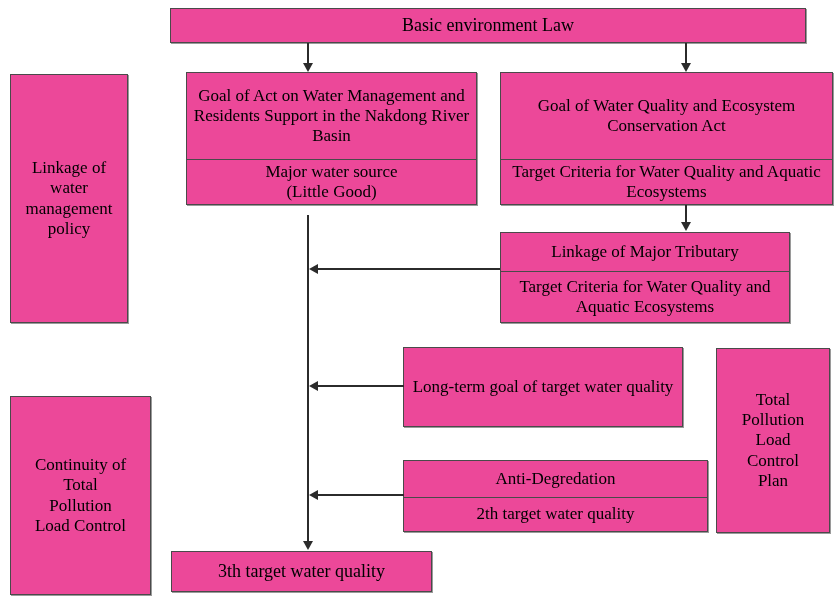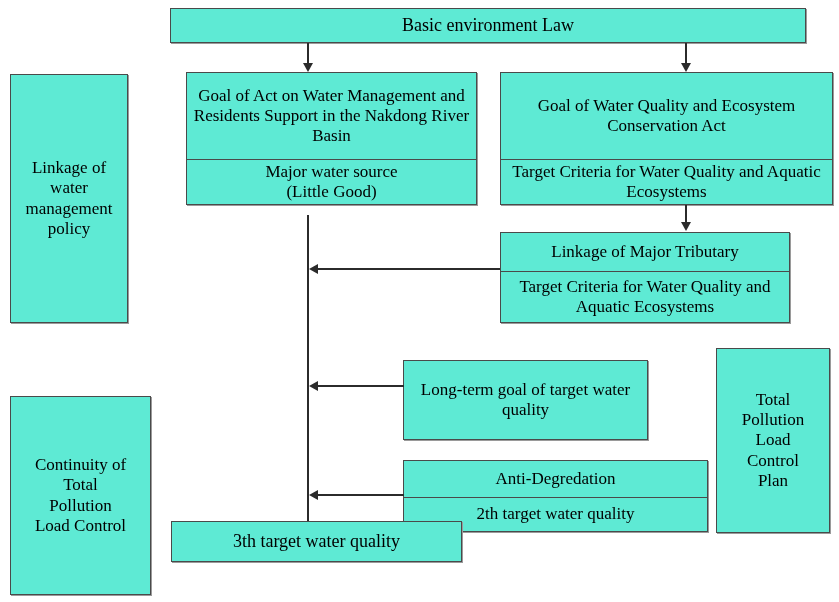--- a/index.html
+++ b/index.html
@@ -13,21 +13,21 @@
     height: 602px;
     background: #ffffff;
     font-family: "Liberation Serif", "DejaVu Serif", serif;
     color: #000000;
     overflow: hidden;
   }
   .box {
     position: absolute;
     box-sizing: border-box;
     border: 1px solid #4a4a4a;
-    background: #5eead4;
+    background: #ec4899;
     display: flex;
     flex-direction: column;
     justify-content: center;
   }
   .box.shadowed {
     box-shadow: 1px 1px 0 #9a9a9a;
   }
   .cell {
     box-sizing: border-box;
     display: flex;
@@ -119,21 +119,21 @@
     <div class="cell fs17" style="flex:0 0 38px;">Linkage of Major Tributary</div>
     <div class="cell fs17" style="flex:0 0 51px;">Target Criteria for Water Quality and Aquatic Ecosystems</div>
   </div>
 
   <div class="vline" style="left:307px; top:215px; height:327px;"></div>
   <div class="arrow-down" style="left:303px; top:541px;"></div>
 
   <div class="hline" style="left:318px; top:268px; width:182px;"></div>
   <div class="arrow-left" style="left:309px; top:264px;"></div>
 
-  <div class="box shadowed" style="left:403px; top:360px; width:245px; height:80px;">
+  <div class="box shadowed" style="left:403px; top:347px; width:280px; height:80px;">
     <div class="cell fs17" style="flex:0 0 40px;">Long-term goal of target water quality</div>
   </div>
 
   <div class="hline" style="left:318px; top:385px; width:86px;"></div>
   <div class="arrow-left" style="left:309px; top:381px;"></div>
 
   <div class="box shadowed" style="left:403px; top:460px; width:305px; height:72px;font-family:Liberation Serif, serif;">
     <div class="cell fs17" style="flex:0 0 36px;">Anti-Degredation</div>
     <div class="cell fs17" style="flex:0 0 34px;">2th target water quality</div>
   </div>
@@ -142,17 +142,17 @@
   <div class="arrow-left" style="left:309px; top:490px;"></div>
 
   <div class="box shadowed" style="left:716px; top:348px; width:114px; height:185px;">
     <div class="cell fs17" style="white-space:pre-line;">Total
 Pollution
 Load
 Control
 Plan</div>
   </div>
 
-  <div class="box shadowed" style="left:171px; top:521px; width:291px; height:41px;">
+  <div class="box shadowed" style="left:171px; top:551px; width:261px; height:41px;">
     <div class="cell fs18">3th target water quality</div>
   </div>
 
 </div>
 
 </body></html>

